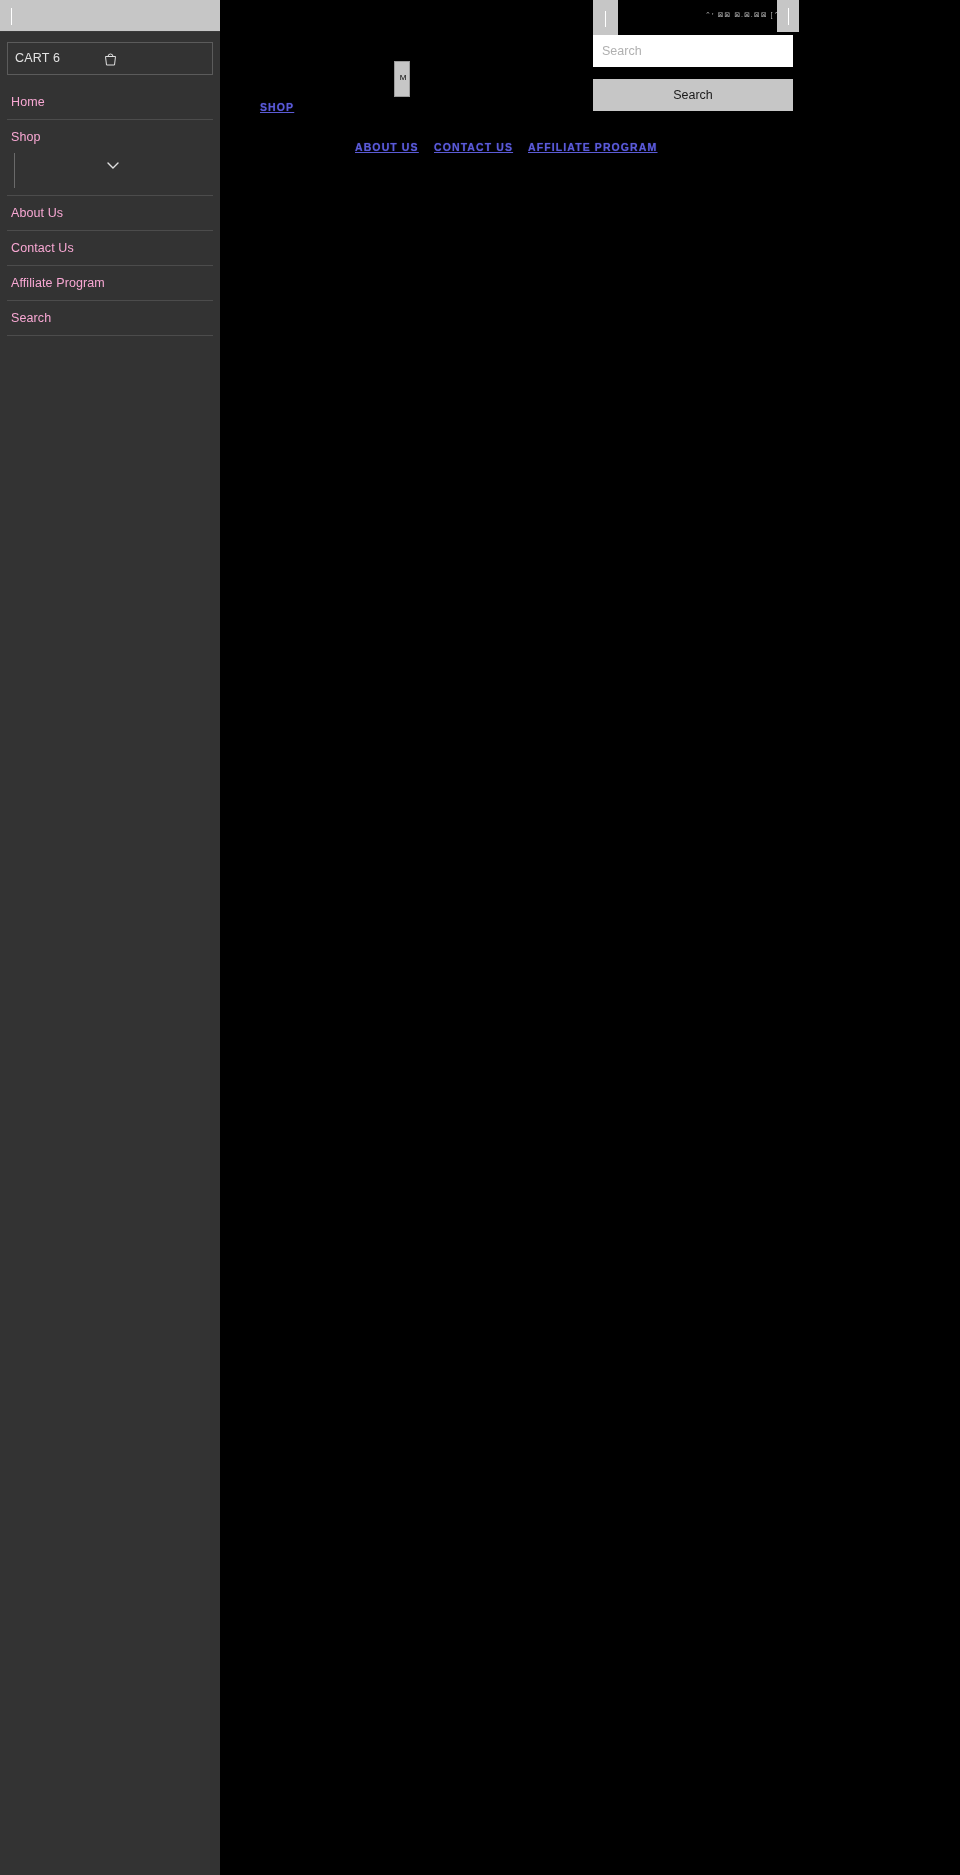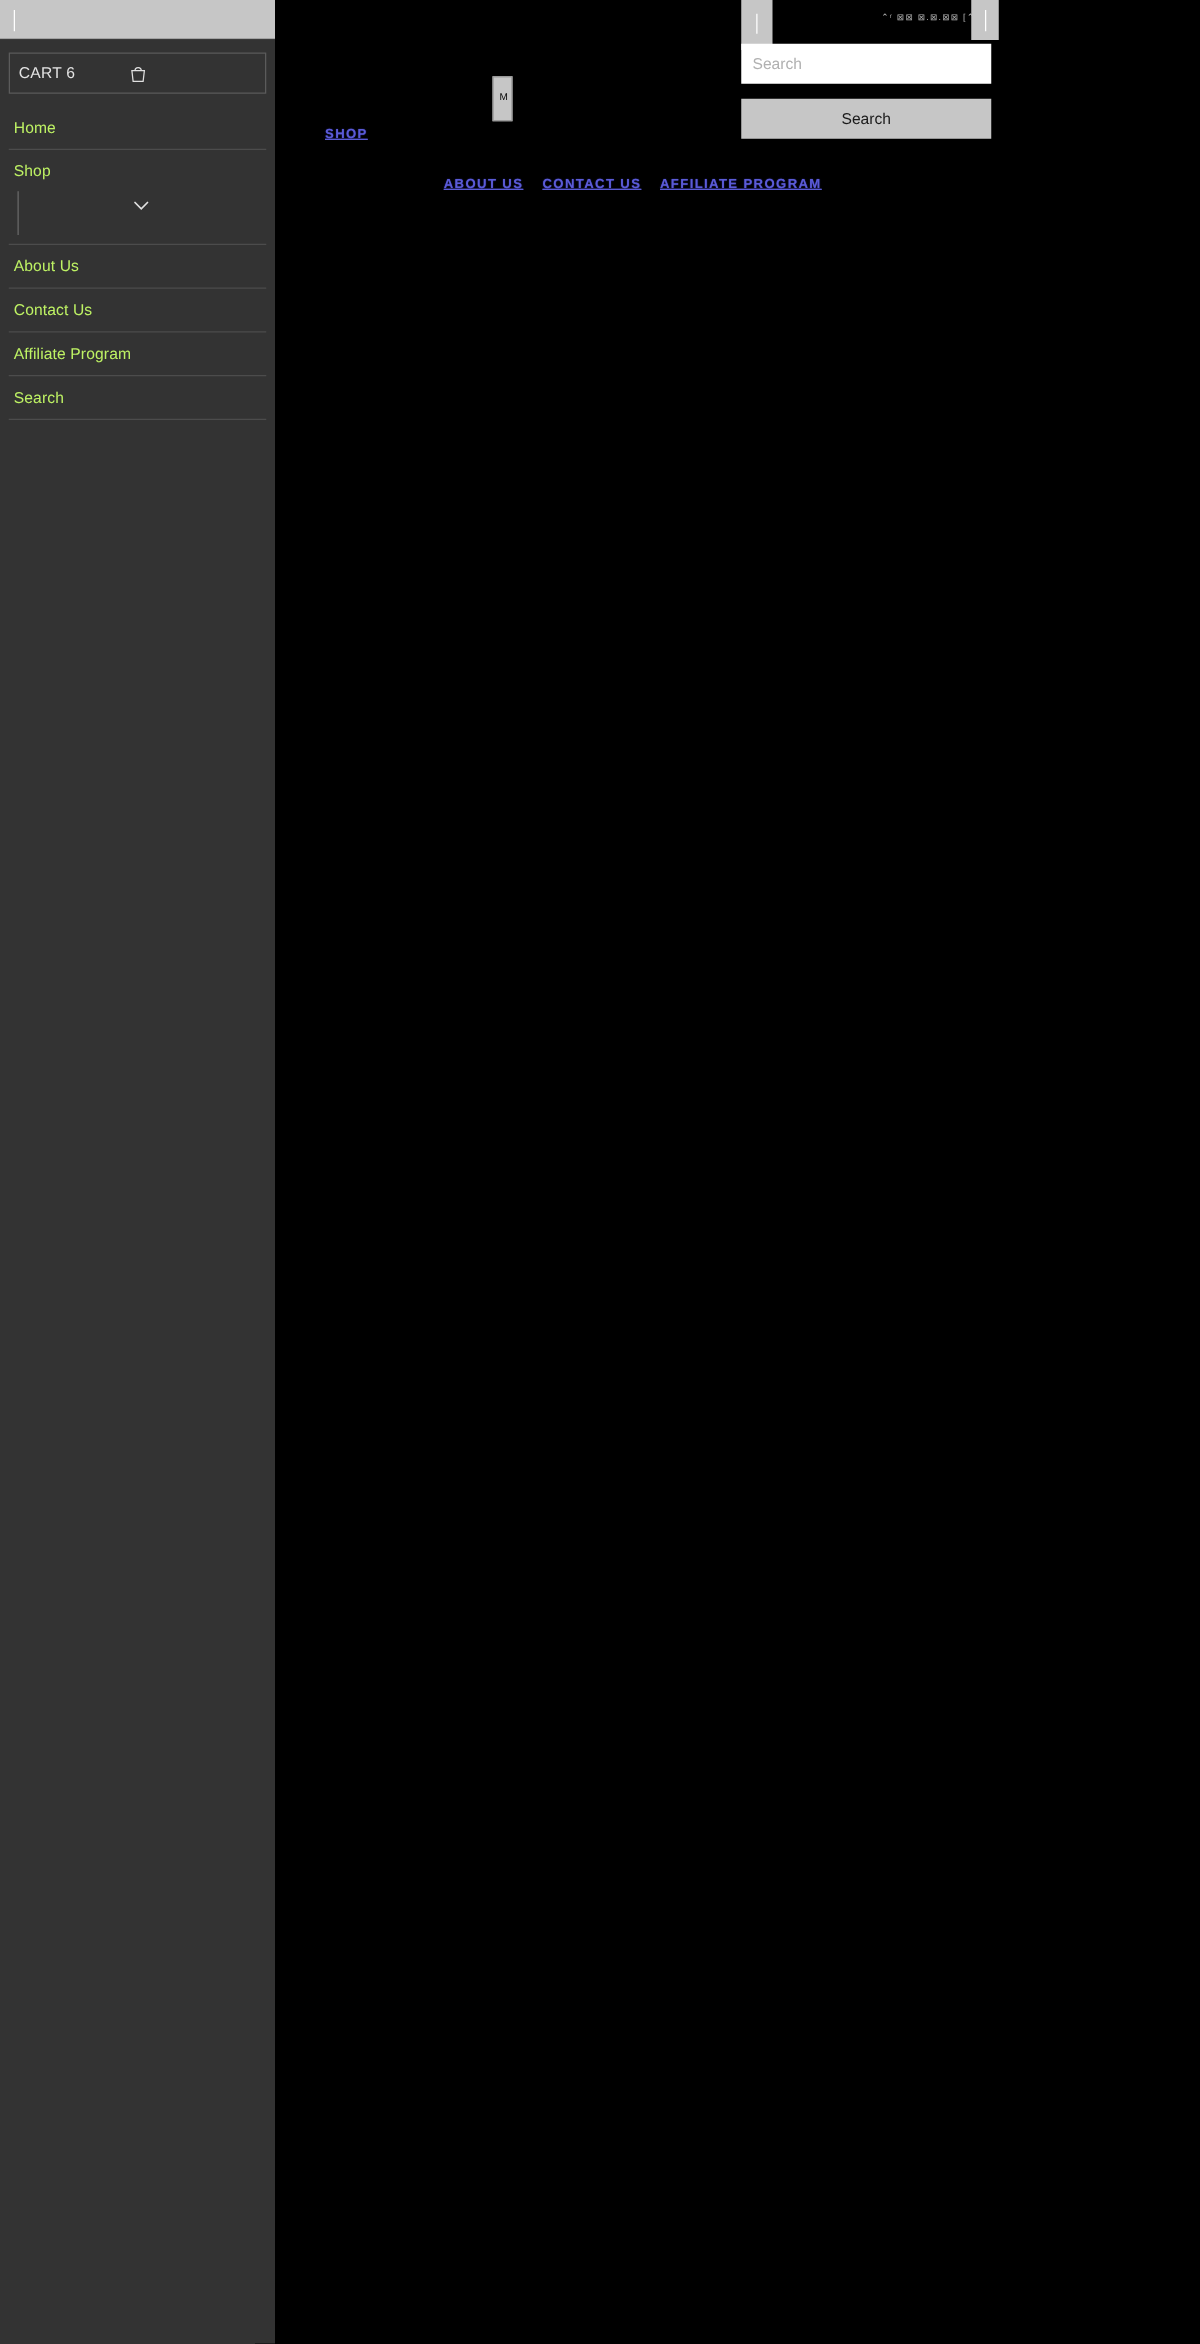--- a/index.html
+++ b/index.html
@@ -85,21 +85,21 @@
     position: relative;
     width: 206px;
     margin-left: 7px;
     border-bottom: 1px solid #4c4c4c;
     min-height: 35px;
   }
   .nav-item-label {
     display: block;
     padding: 10px 0 10px 4px;
     font-size: 12.5px;
-    color: #bef264;
+    color: #f9a8d4;
     letter-spacing: 0.1px;
     white-space: nowrap;
   }
   .nav-item.has-sub { min-height: 76px; }
   .sub-rail {
     position: absolute;
     left: 7px;
     top: 33px;
     width: 1px;
     height: 35px;

